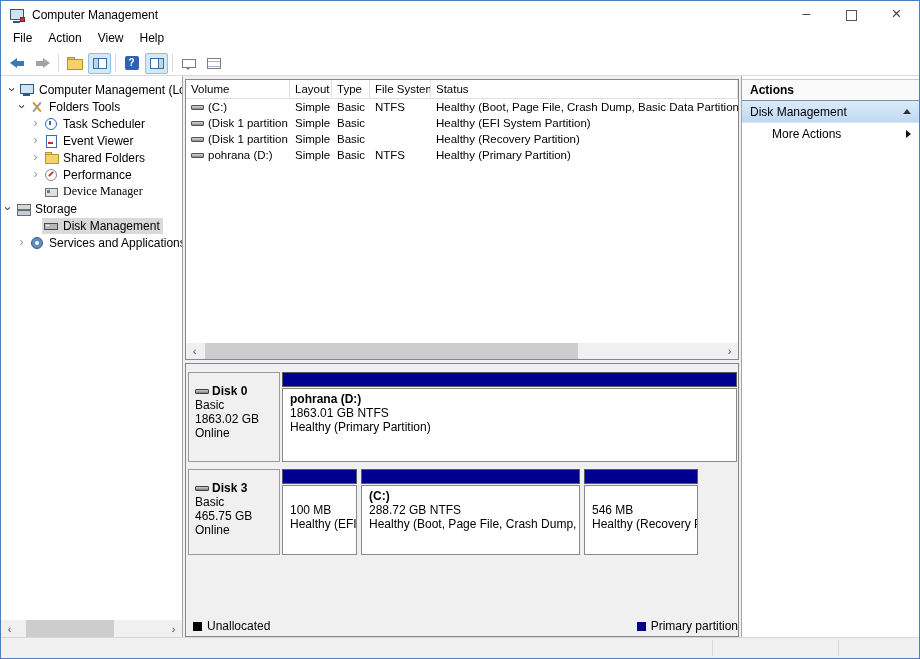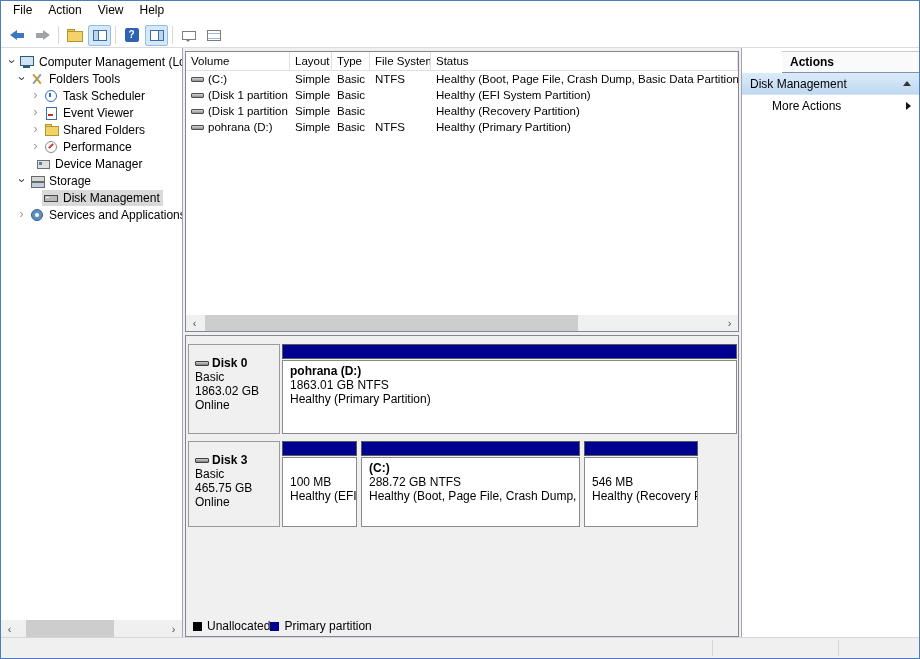--- a/index.html
+++ b/index.html
@@ -104,46 +104,57 @@
   .disk-label { width:92px; flex:none; background:#f0f0f0; border:1px solid #9a9a9a; padding:11px 4px 4px 6px; line-height:14px; }
   .dname { display:flex; align-items:center; gap:3px; font-weight:bold; }
   .dicon { width:14px; height:5px; flex:none; background:linear-gradient(#cfcfcf,#7f7f7f); border:1px solid #3f3f3f; border-radius:1px; }
   .parts { display:flex; gap:4px; margin-left:2px; }
   .partition { display:flex; flex-direction:column; }
   .pbar { height:15px; flex:none; border:1px solid #5a5a5a; }
   .pbody { flex:1; margin-top:1px; background:#fff; border:1px solid #8a8a8a; padding:3px 2px 3px 7px; line-height:14px; overflow:hidden; white-space:nowrap; }
   .pl1 { min-height:14px; }
   .disk0 .partition { height:90px; }
   .disk1 .partition { height:86px; }
-  .legend { margin-top:auto; height:20px; flex:none; display:flex; align-items:center; gap:0; padding-left:7px; background:#f0f0f0; }
+  .legend { margin-top:auto; height:20px; flex:none; display:flex; align-items:center; gap:15px; padding-left:7px; background:#f0f0f0;justify-content:space-between; }
   .lchip { display:flex; align-items:center; gap:5px; }
   .lsq { width:9px; height:9px; flex:none; }
 
   
   .actions-panel { width:178px; flex:none; background:#fff; border-left:1px solid #9fa6ad; display:flex; flex-direction:column; padding-top:3px; overflow:hidden; }
-  .actions-header { height:22px; flex:none; display:flex; align-items:center; font-weight:bold; padding-left:8px; background:#fafafa; border-top:1px solid #c8c8c8; border-bottom:1px solid #7d93ad;margin-left:40px; }
+  .actions-header { height:22px; flex:none; display:flex; align-items:center; font-weight:bold; padding-left:8px; background:#fafafa; border-top:1px solid #c8c8c8; border-bottom:1px solid #7d93ad; }
   .action-group { height:22px; flex:none; display:flex; align-items:center; padding:0 8px; background:linear-gradient(#dceafa,#bfd9f2); border-bottom:1px solid #d6e4f2; }
   .action-group .grp-label { flex:1; }
   .tri-up { width:0; height:0; border-left:4px solid transparent; border-right:4px solid transparent; border-bottom:5px solid #333; }
   .more-actions { height:22px; flex:none; display:flex; align-items:center; padding:0 8px 0 30px; background:#fff; }
   .more-actions .ma-label { flex:1; }
   .tri-right { width:0; height:0; border-top:4px solid transparent; border-bottom:4px solid transparent; border-left:5px solid #111; }
 
   
   .statusbar { height:21px; flex:none; background:#f0f0f0; border-top:1px solid #d7d7d7; position:relative; }
   .ssep { position:absolute; top:2px; bottom:2px; width:1px; background:#d8d8d8; }
   .ssep1 { right:206px; } .ssep2 { right:80px; }
 
   b { font-weight:bold; }
 </style>
 </head>
 <body>
 
 <div class="window">
 
+  <div class="titlebar">
+    <span class="app-icon">
+        <span class="tool-dot"></span>
+      </span>
+    <span class="title-text">Computer Management</span>
+    <div class="win-controls">
+        <div class="wc wc-minimize"></div>
+        <div class="wc wc-maximize"></div>
+        <div class="wc wc-close"></div>
+      </div>
+  </div>
 
   <div class="menubar">
       <div class="menu-item">File</div>
       <div class="menu-item">Action</div>
       <div class="menu-item">View</div>
       <div class="menu-item">Help</div>
     </div>
 
   <div class="toolbar">
       <div class="tb">
@@ -214,28 +225,28 @@
               <span class="tlabel">Shared Folders</span>
             </span>
           </div>
           <div class="tree-item" style="padding-left: 28px;">
             <span class="exp exp-closed">›</span>
             <span class="tgrp">
               <span class="ticon ticon-performance"></span>
               <span class="tlabel">Performance</span>
             </span>
           </div>
-          <div class="tree-item" style="padding-left: 20px;">
+          <div class="tree-item" style="padding-left: 28px; font-family: Liberation Serif, serif;">
             <span class="exp exp-none"></span>
             <span class="tgrp">
               <span class="ticon ticon-device-manager"></span>
               <span class="tlabel">Device Manager</span>
             </span>
           </div>
-          <div class="tree-item" style="padding-left: 14px;">
+          <div class="tree-item" style="padding-left: 0;">
             <span class="exp exp-open">›</span>
             <span class="tgrp">
               <span class="ticon ticon-storage"></span>
               <span class="tlabel">Storage</span>
             </span>
           </div>
           <div class="tree-item" style="padding-left: 28px;">
             <span class="exp exp-none"></span>
             <span class="tgrp selected">
               <span class="ticon ticon-disk-management"></span>

